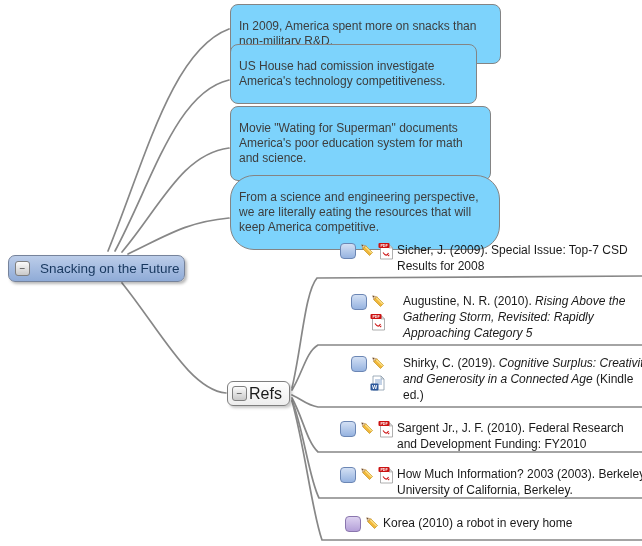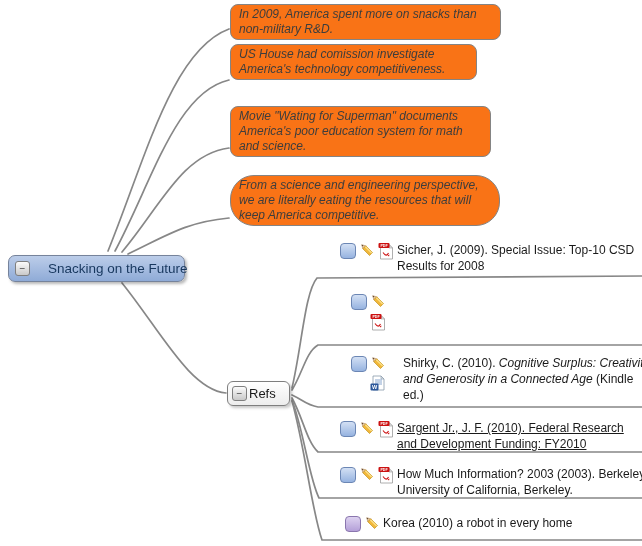--- a/index.html
+++ b/index.html
@@ -4,43 +4,43 @@
 <style>
   html,body{margin:0;padding:0;background:#fff;}
   #canvas{
     position:relative;width:642px;height:546px;background:#ffffff;overflow:hidden;
     font-family:"Liberation Sans", sans-serif;
   }
   #edges{position:absolute;left:0;top:0;width:642px;height:546px;}
 
   
   .idea-box{
-    position:absolute;background:#f97316;border:1.5px solid #848484;border-radius:8px;
-    padding:2px 8px;font-size:12px;line-height:15px;color:#3d3d3d;font-style:italic;
+    position:absolute;background:#7dd3fc;border:1.5px solid #848484;border-radius:8px;
+    padding:14px 8px;font-size:12px;line-height:15px;color:#3d3d3d;
   }
 
   
   .root-topic{
     position:absolute;left:8px;top:255px;width:177px;height:27px;
     background:linear-gradient(#bccde9,#8fabd7);
     border:1.3px solid #76839b;border-radius:7px;
     box-shadow:2px 2px 3px rgba(0,0,0,.28);
     display:flex;align-items:center;gap:5px;padding:0 6px;box-sizing:border-box;
   }
-  .root-topic .label{font-size:13.5px;color:#17375e;white-space:nowrap;margin-left:8px;}
+  .root-topic .label{font-size:13.5px;color:#17375e;white-space:nowrap;}
 
   
   .refs-topic{
     position:absolute;left:227px;top:381px;width:63px;height:25px;
     background:linear-gradient(#ffffff,#ededed);
     border:1.3px solid #7e7e7e;border-radius:6px;
     box-shadow:2px 2px 3px rgba(0,0,0,.22);
     display:flex;align-items:center;gap:2px;padding:0 4px;box-sizing:border-box;
   }
-  .refs-topic .label{font-size:13px;color:#1a1a1a;}
+  .refs-topic .label{font-size:16px;color:#1a1a1a;}
 
   
   .collapse-btn{
     width:13px;height:13px;border:1px solid #7f7f7f;border-radius:3px;flex:0 0 auto;
     background:linear-gradient(#fbfbfb,#c9c9c9);
     display:flex;align-items:center;justify-content:center;
     font-size:10px;line-height:10px;color:#444;cursor:pointer;user-select:none;
   }
 
   
@@ -116,21 +116,21 @@
       </svg>
       <svg width="16" height="18" viewBox="0 0 16 18">
         <path d="M2.5 2.5 h8.5 l3.5 3.5 v11 h-12 z" fill="#ffffff" stroke="#9a9a9a" stroke-width="0.8"></path>
         <path d="M11 2.5 l3.5 3.5 h-3.5 z" fill="#e4e4e4" stroke="#9a9a9a" stroke-width="0.6"></path>
         <rect x="0.5" y="1" width="11" height="5" rx="1" fill="#cc1111"></rect>
         <text x="6" y="5" font-size="3.6" font-weight="bold" fill="#ffffff" text-anchor="middle">PDF</text>
         <path d="M5 10.5 q3.5 5 5.5 0.5" stroke="#cc1111" stroke-width="1.1" fill="none"></path>
         <path d="M9.5 13.5 l2 -1 l-0.5 2 z" fill="#cc1111"></path>
       </svg>
     </div>
-    <div class="ref-text" style="width:250px;"><span>Sicher, J. (2009). Special Issue: Top-10 CSD Results for 2008</span><span class="ital"></span><span></span></div>
+    <div class="ref-text" style="width:250px;"><span>Sicher, J. (2009). Special Issue: Top-7 CSD Results for 2008</span><span class="ital"></span><span></span></div>
   </div>
 
   <div class="ref-entry" style="left:351px;top:293px;">
     <div class="icon-grid">
       <div class="topic-shape"></div>
       <svg width="16" height="16" viewBox="0 0 16 16">
         <g transform="rotate(45 8 8)">
           <polygon points="0.5,8 4.2,5.9 4.2,10.1" fill="#e8c9a0" stroke="#a97f4f" stroke-width="0.5"></polygon>
           <polygon points="0.5,8 2.1,7.1 2.1,8.9" fill="#5a4632"></polygon>
           <rect x="4.2" y="5.9" width="9.5" height="4.2" fill="#f2b83a" stroke="#b8860b" stroke-width="0.6"></rect>
@@ -139,20 +139,21 @@
       </svg>
       <svg class="slot2" width="16" height="18" viewBox="0 0 16 18">
         <path d="M2.5 2.5 h8.5 l3.5 3.5 v11 h-12 z" fill="#ffffff" stroke="#9a9a9a" stroke-width="0.8"></path>
         <path d="M11 2.5 l3.5 3.5 h-3.5 z" fill="#e4e4e4" stroke="#9a9a9a" stroke-width="0.6"></path>
         <rect x="0.5" y="1" width="11" height="5" rx="1" fill="#cc1111"></rect>
         <text x="6" y="5" font-size="3.6" font-weight="bold" fill="#ffffff" text-anchor="middle">PDF</text>
         <path d="M5 10.5 q3.5 5 5.5 0.5" stroke="#cc1111" stroke-width="1.1" fill="none"></path>
         <path d="M9.5 13.5 l2 -1 l-0.5 2 z" fill="#cc1111"></path>
       </svg>
     </div>
+    <div class="ref-text" style="width:235px;margin-left:12px;"><span>Augustine, N. R. (2010). </span><span class="ital">Rising Above the Gathering Storm, Revisited: Rapidly Approaching Category 5</span><span></span></div>
   </div>
 
   <div class="ref-entry" style="left:351px;top:355px;">
     <div class="icon-grid">
       <div class="topic-shape"></div>
       <svg width="16" height="16" viewBox="0 0 16 16">
         <g transform="rotate(45 8 8)">
           <polygon points="0.5,8 4.2,5.9 4.2,10.1" fill="#e8c9a0" stroke="#a97f4f" stroke-width="0.5"></polygon>
           <polygon points="0.5,8 2.1,7.1 2.1,8.9" fill="#5a4632"></polygon>
           <rect x="4.2" y="5.9" width="9.5" height="4.2" fill="#f2b83a" stroke="#b8860b" stroke-width="0.6"></rect>
@@ -164,21 +165,21 @@
         <path d="M11 1 l3 3 h-3 z" fill="#dde4ec" stroke="#8899aa" stroke-width="0.6"></path>
         <g stroke="#7a9cc8" stroke-width="0.9">
           <line x1="5" y1="5" x2="12" y2="5"></line>
             <line x1="5" y1="7" x2="12" y2="7"></line>
             <line x1="5" y1="9" x2="12" y2="9"></line>
         </g>
         <rect x="0.5" y="8.5" width="8" height="7" rx="1" fill="#2b579a"></rect>
         <text x="4.5" y="14" font-size="5.5" font-weight="bold" fill="#ffffff" text-anchor="middle">W</text>
       </svg>
     </div>
-    <div class="ref-text" style="width:248px;margin-left:12px;"><span>Shirky, C. (2010). </span><span class="ital">Cognitive Surplus: Creativity and Generosity in a Connected Age</span><span> (Kindle ed.)</span></div>
+    <div class="ref-text" style="width:248px;margin-left:12px;"><span>Shirky, C. (2019). </span><span class="ital">Cognitive Surplus: Creativity and Generosity in a Connected Age</span><span> (Kindle ed.)</span></div>
   </div>
 
   <div class="ref-entry" style="left:340px;top:420px;">
     <div class="icon-row">
       <div class="topic-shape"></div>
       <svg width="16" height="16" viewBox="0 0 16 16">
         <g transform="rotate(45 8 8)">
           <polygon points="0.5,8 4.2,5.9 4.2,10.1" fill="#e8c9a0" stroke="#a97f4f" stroke-width="0.5"></polygon>
           <polygon points="0.5,8 2.1,7.1 2.1,8.9" fill="#5a4632"></polygon>
           <rect x="4.2" y="5.9" width="9.5" height="4.2" fill="#f2b83a" stroke="#b8860b" stroke-width="0.6"></rect>
@@ -187,21 +188,21 @@
       </svg>
       <svg width="16" height="18" viewBox="0 0 16 18">
         <path d="M2.5 2.5 h8.5 l3.5 3.5 v11 h-12 z" fill="#ffffff" stroke="#9a9a9a" stroke-width="0.8"></path>
         <path d="M11 2.5 l3.5 3.5 h-3.5 z" fill="#e4e4e4" stroke="#9a9a9a" stroke-width="0.6"></path>
         <rect x="0.5" y="1" width="11" height="5" rx="1" fill="#cc1111"></rect>
         <text x="6" y="5" font-size="3.6" font-weight="bold" fill="#ffffff" text-anchor="middle">PDF</text>
         <path d="M5 10.5 q3.5 5 5.5 0.5" stroke="#cc1111" stroke-width="1.1" fill="none"></path>
         <path d="M9.5 13.5 l2 -1 l-0.5 2 z" fill="#cc1111"></path>
       </svg>
     </div>
-    <div class="ref-text" style="width:245px;text-decoration:underline;"><span>Sargent Jr., J. F. (2010). Federal Research and Development Funding: FY2010</span><span class="ital"></span><span></span></div>
+    <div class="ref-text" style="width:245px;"><span>Sargent Jr., J. F. (2010). Federal Research and Development Funding: FY2010</span><span class="ital"></span><span></span></div>
   </div>
 
   <div class="ref-entry" style="left:340px;top:466px;">
     <div class="icon-row">
       <div class="topic-shape"></div>
       <svg width="16" height="16" viewBox="0 0 16 16">
         <g transform="rotate(45 8 8)">
           <polygon points="0.5,8 4.2,5.9 4.2,10.1" fill="#e8c9a0" stroke="#a97f4f" stroke-width="0.5"></polygon>
           <polygon points="0.5,8 2.1,7.1 2.1,8.9" fill="#5a4632"></polygon>
           <rect x="4.2" y="5.9" width="9.5" height="4.2" fill="#f2b83a" stroke="#b8860b" stroke-width="0.6"></rect>

